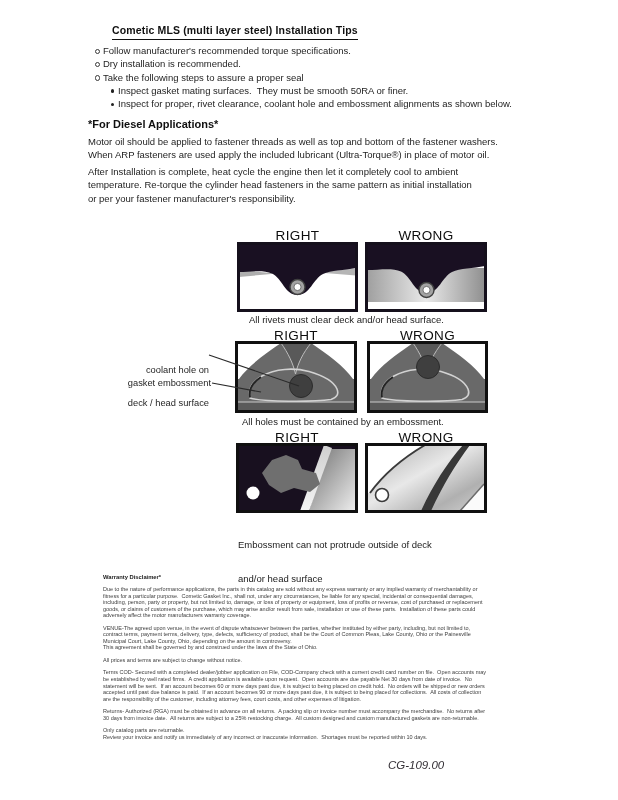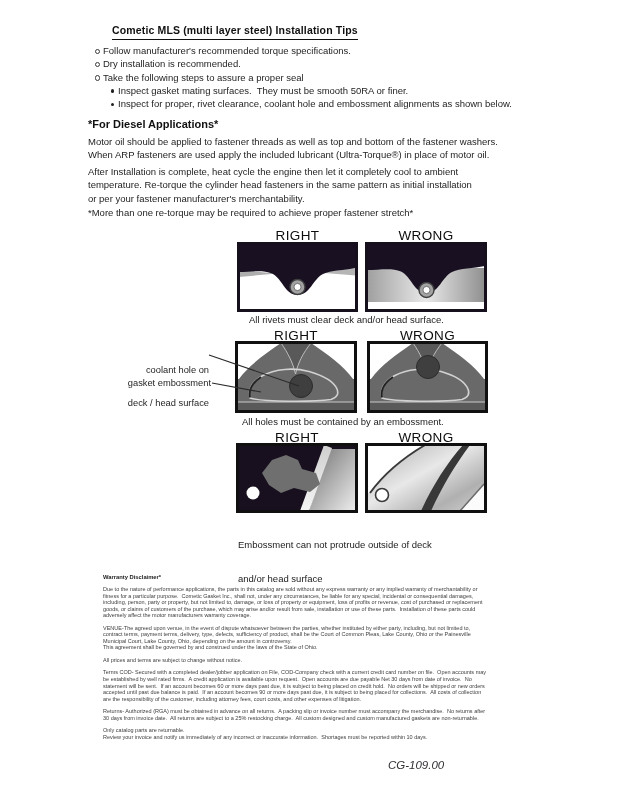--- a/index.html
+++ b/index.html
@@ -50,23 +50,22 @@
     </div>
 
   <div class="abs section-heading">*For Diesel Applications*</div>
   <div class="abs para1">
       <div class="body-line">Motor oil should be applied to fastener threads as well as top and bottom of the fastener washers.</div>
       <div class="body-line">When ARP fasteners are used apply the included lubricant (Ultra-Torque®) in place of motor oil.</div>
     </div>
   <div class="abs para2">
       <div class="body-line">After Installation is complete, heat cycle the engine then let it completely cool to ambient</div>
       <div class="body-line">temperature. Re-torque the cylinder head fasteners in the same pattern as initial installation</div>
-      <div class="body-line">or per your fastener manufacturer's merchantability.</div>
-    </div>
-  <div class="abs note-line">*More than one re-torque may be required to achieve proper fastener stretch*</div>
+      <div class="body-line">or per your fastener manufacturer's responsibility.</div>
+    </div>
 
   <div class="abs rw-header" style="left:237px;top:228px;width:121px;">RIGHT</div>
   <div class="abs rw-header" style="left:365px;top:228px;width:122px;">WRONG</div>
 
   <svg class="abs" style="left:237px;top:242px;" width="121" height="70" viewBox="0 0 121 70">
     <rect x="0" y="0" width="121" height="70" fill="#ffffff"></rect>
     <polygon points="2,28 40,31.5 2,35" fill="#aeaeae"></polygon>
     <polygon points="119,26.5 81,30.5 119,33.5" fill="#b5b5b5"></polygon>
     <path d="M2,2 H119 V26 C107,28.5 94,28 86,32 C76,37 73,53 60.5,53 C48,53 45,36 35,31.5 C26,27.5 13,30 2,30 Z" fill="#191022"></path>
     <circle cx="60.5" cy="45" r="7.5" fill="#a3a3a3" stroke="#3f3f3f" stroke-width="1.4"></circle>

